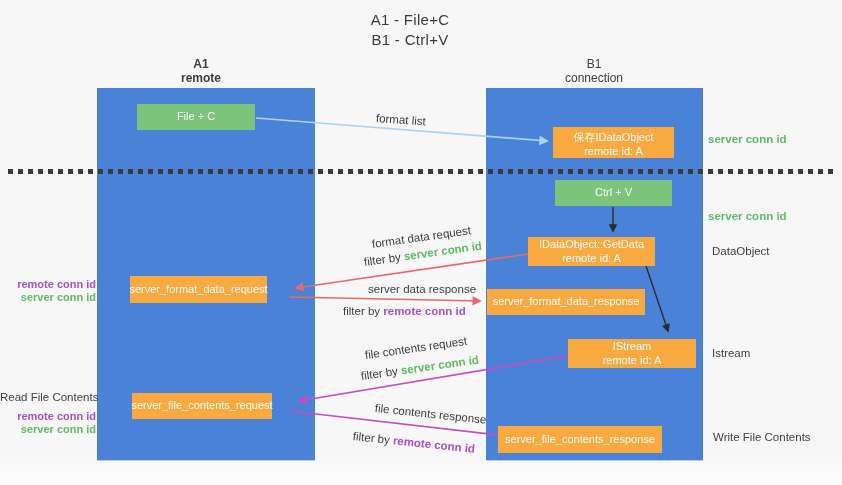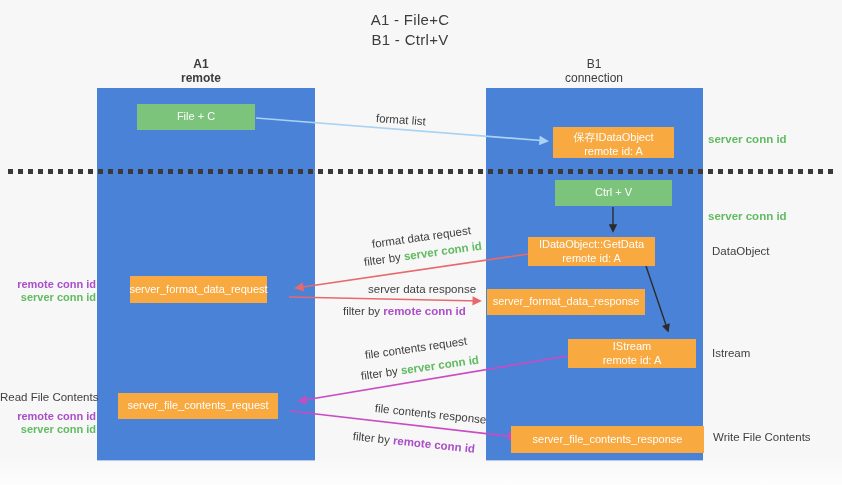--- a/index.html
+++ b/index.html
@@ -142,25 +142,25 @@
 
   <div class="abs node orange" style="left:487px;top:289px;width:158px;height:26px;">
     <span>server_format_data_response</span>
   </div>
 
   <div class="abs node orange" style="left:568px;top:339px;width:128px;height:29px;">
     <span>IStream</span>
     <span>remote id: A</span>
   </div>
 
-  <div class="abs node orange" style="left:118px;top:393px;width:160px;height:26px;">
+  <div class="abs node orange" style="left:132px;top:393px;width:140px;height:26px;">
     <span>server_file_contents_request</span>
   </div>
 
-  <div class="abs node orange" style="left:511px;top:426px;width:193px;height:27px;">
+  <div class="abs node orange" style="left:498px;top:426px;width:164px;height:27px;">
     <span>server_file_contents_response</span>
   </div>
 
   <div class="abs flow-label rot-slight" style="left:376px;top:112px;">format list</div>
 
   <div class="abs flow-label rot-neg" style="left:372px;top:238px;">format data request</div>
 
   <div class="abs flow-label rot-neg" style="left:364px;top:256px;">
     <span>filter by </span><span class="green-text">server conn id</span>
   </div>

